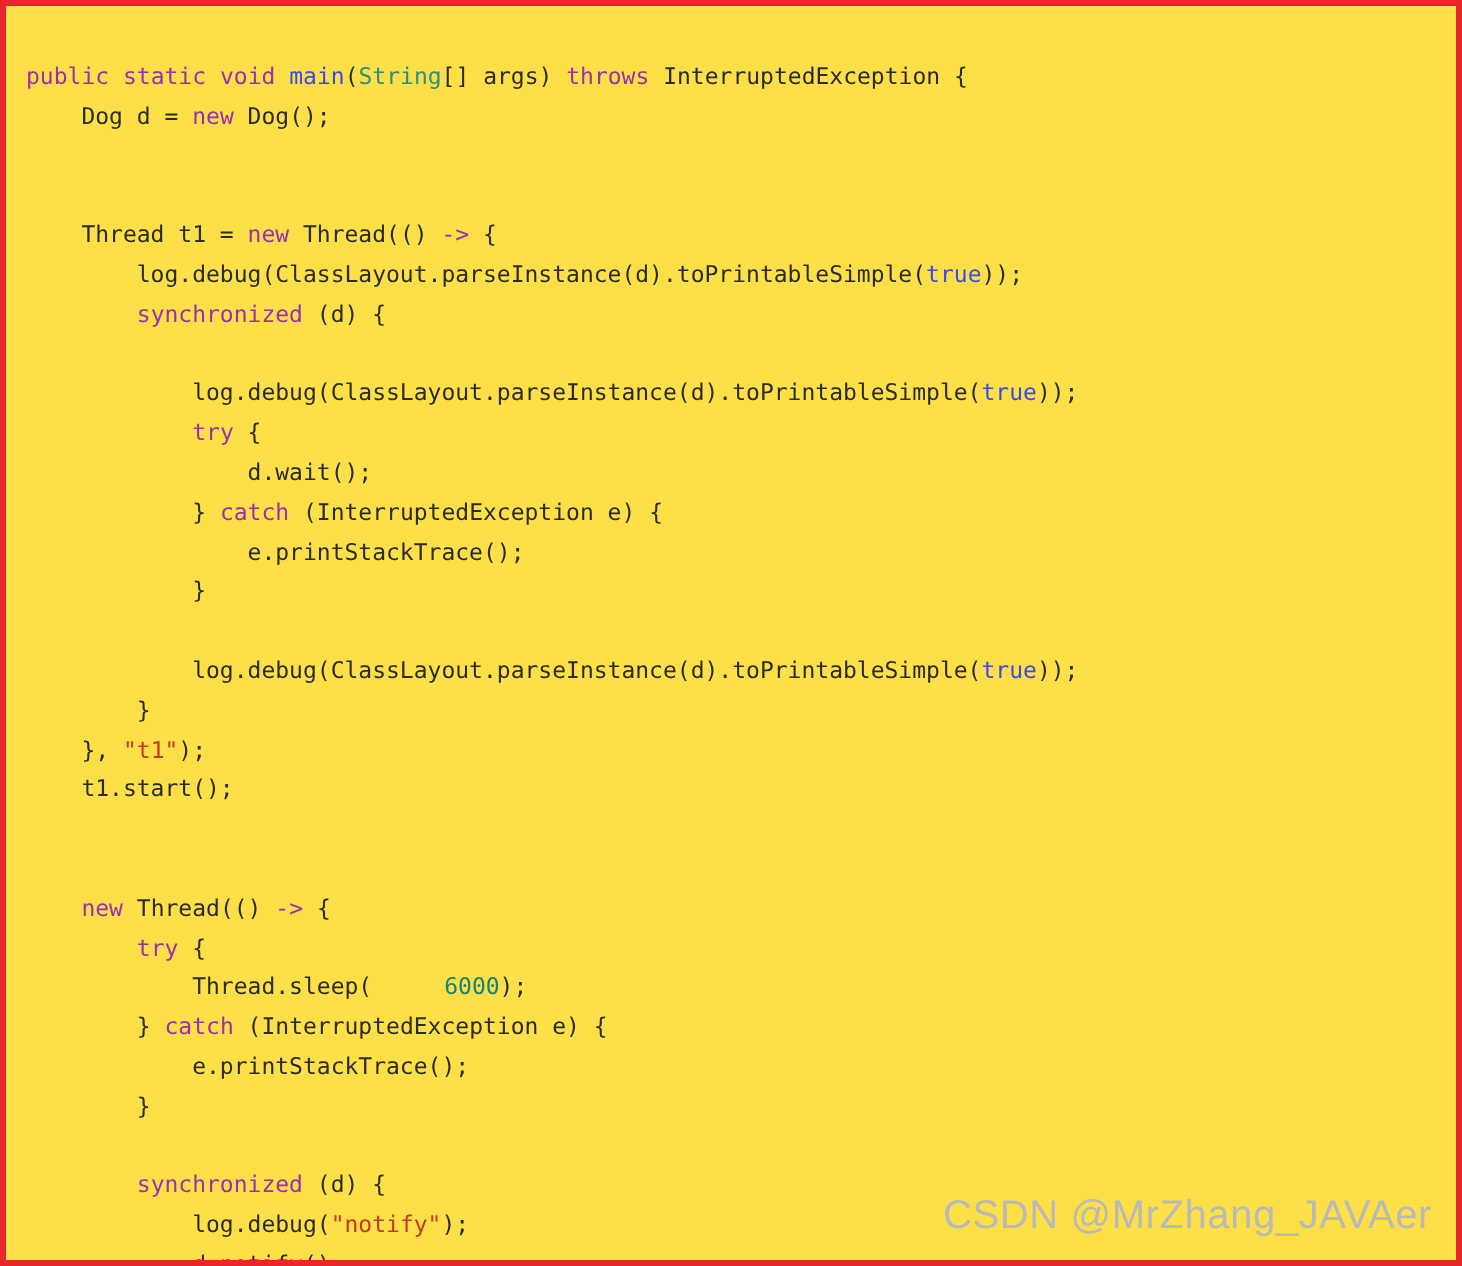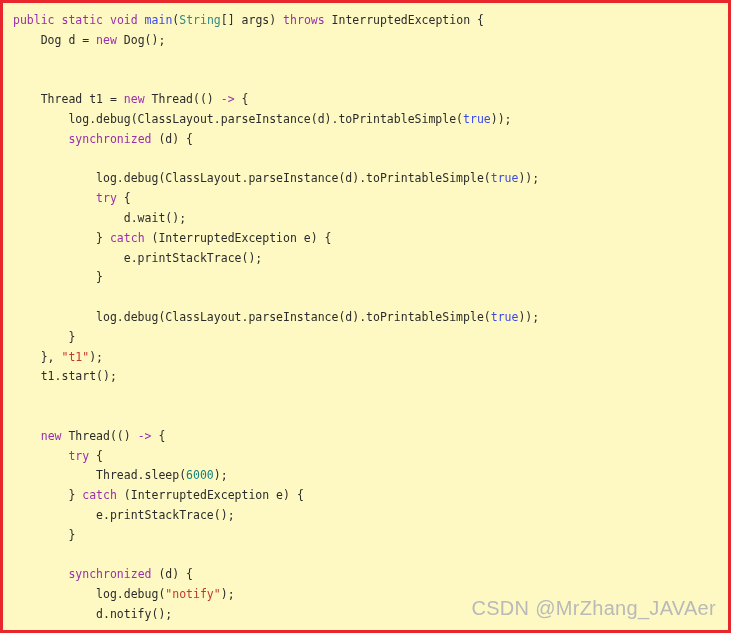--- a/index.html
+++ b/index.html
@@ -21,22 +21,22 @@
     border: 3px solid #e8272c;
     background: #fafafa;
     position: relative;
     overflow: hidden;
   }
 
   #code-scroll {
     box-sizing: border-box;
     width: 100%;
     height: 100%;
-    padding: 8px 10px 10px 10px;
-    background: #fef9c3;
+    padding: 26px 10px 10px 10px;
+    background: #fde047;
     overflow: hidden;
   }
 
   #code-block {
     margin: 0;
     padding: 0;
     font-family: "DejaVu Sans Mono", monospace;
     font-size: 11.5px;
     line-height: 19.8px;
     color: #2b2b2b;
@@ -48,21 +48,21 @@
     display: block;
     height: 19.8px;
     white-space: pre;
   }
 
   
   .kw   { color: #9b2fae; }   
   .fn   { color: #3a4ae8; }   
   .typ  { color: #2e8b86; }   
   .lit  { color: #3a4ae8; }   
-  .num  { color: #17807a; }   
+  .num  { color: #17807a; margin-left: 36px; }   
   .str  { color: #c0392b; }   
   .pun  { color: #9b2fae; }   
   .pl   { color: #2b2b2b; }   
 
   #watermark {
     position: absolute;
     right: 12px;
     bottom: 10px;
     font-family: "Liberation Sans", sans-serif;
     font-size: 20px;

